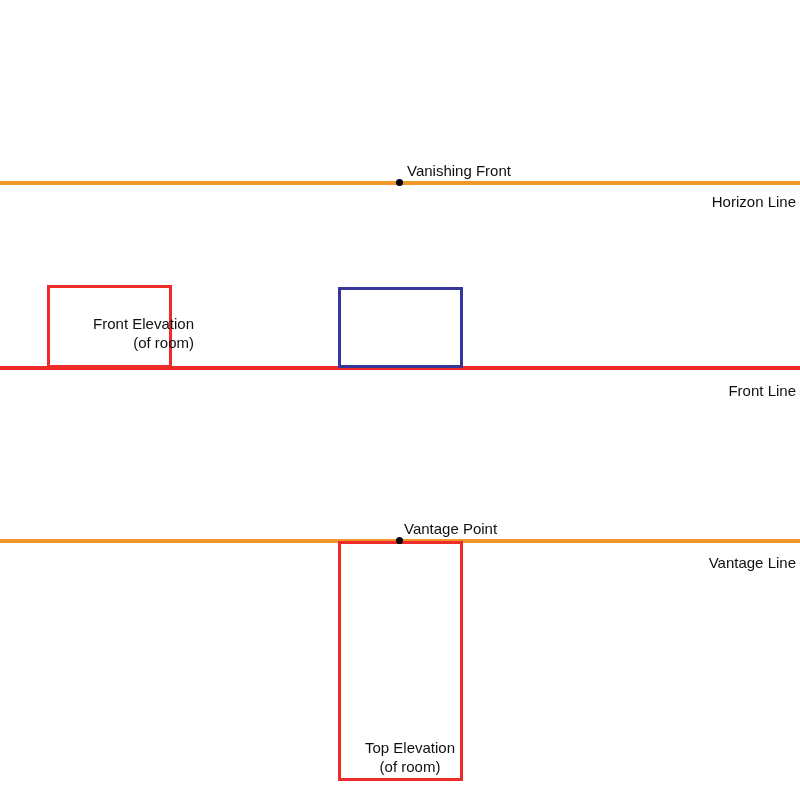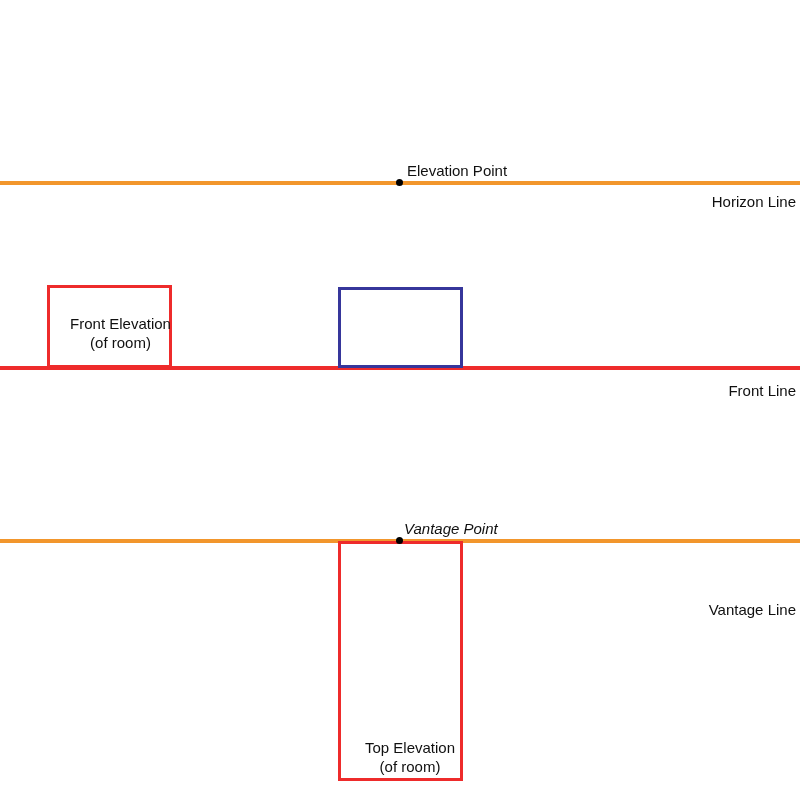--- a/index.html
+++ b/index.html
@@ -93,31 +93,31 @@
   </div>
 
   <div class="layer-dots">
     <div class="dot" style="left:396px; top:179px;"></div>
 
     <div class="dot" style="left:396px; top:537px;"></div>
   </div>
 
   <div class="layer-text">
 
-    <div class="label" style="left:407px; top:162px;">Elevation Point</div>
+    <div class="label" style="left:407px; top:162px;">Vanishing Front</div>
 
     <div class="label right-label" style="right:4px; top:193px;">Horizon Line</div>
 
     <div class="label right-label" style="right:4px; top:382px;">Front Line</div>
 
-    <div class="label" style="left:404px; top:520px;font-style:italic;">Vantage Point</div>
+    <div class="label" style="left:404px; top:520px;">Vantage Point</div>
 
-    <div class="label right-label" style="right:4px; top:554px;margin-top:47px;">Vantage Line</div>
+    <div class="label right-label" style="right:4px; top:554px;">Vantage Line</div>
 
-    <div class="box-label" style="left:47px; top:314px; width:147px;">
+    <div class="box-label" style="left:47px; top:314px; width:147px;text-align:right;">
       <div>Front Elevation</div>
       <div>(of room)</div>
     </div>
 
     <div class="box-label" style="left:338px; top:738px; width:144px;">
       <div>Top Elevation</div>
       <div>(of room)</div>
     </div>
 
   </div>

